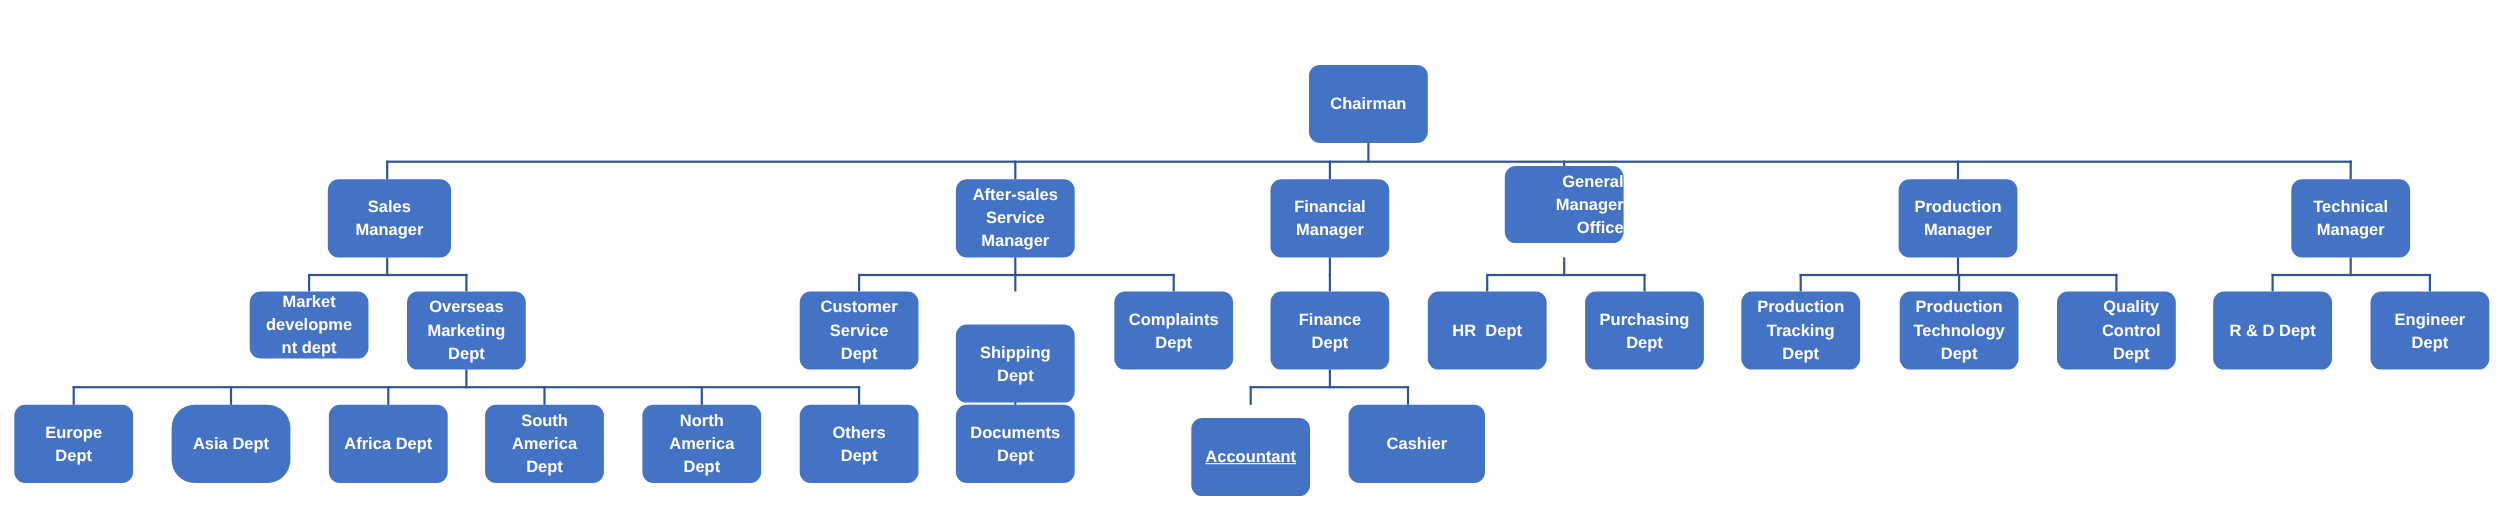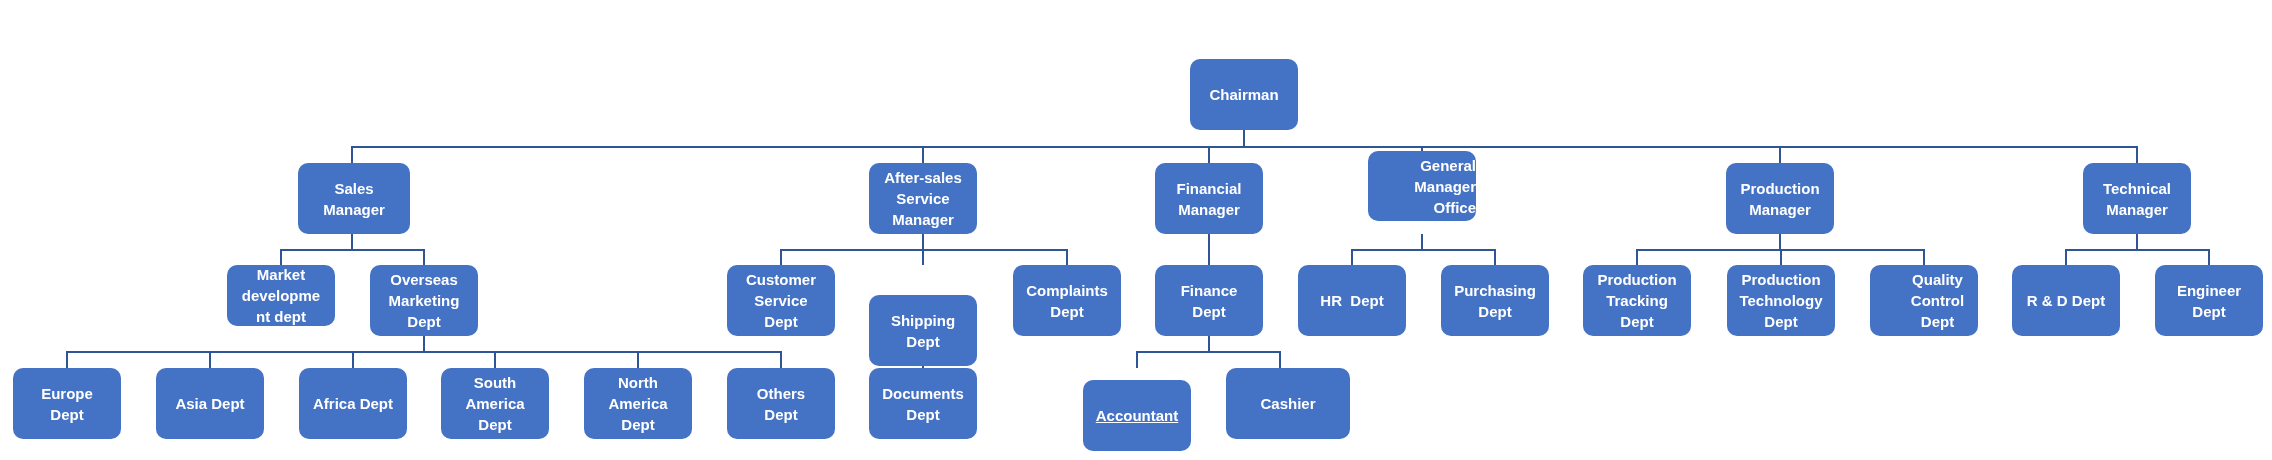--- a/index.html
+++ b/index.html
@@ -171,21 +171,21 @@
       <div class="node-line">R &amp; D Dept</div>
     </div>
     <div class="node" style="left: 2155px; top: 265px; width: 108px; height: 71px;">
       <div class="node-line">Engineer</div>
       <div class="node-line">Dept</div>
     </div>
     <div class="node" style="left: 13px; top: 368px; width: 108px; height: 71px;">
       <div class="node-line">Europe</div>
       <div class="node-line">Dept</div>
     </div>
-    <div class="node" style="left: 156px; top: 368px; width: 108px; height: 71px;">
+    <div class="node" style="left: 156px; top: 368px; width: 108px; height: 71px; border-radius: 21px;">
       <div class="node-line">Asia Dept</div>
     </div>
     <div class="node" style="left: 299px; top: 368px; width: 108px; height: 71px;">
       <div class="node-line">Africa Dept</div>
     </div>
     <div class="node" style="left: 441px; top: 368px; width: 108px; height: 71px;">
       <div class="node-line">South</div>
       <div class="node-line">America</div>
       <div class="node-line">Dept</div>
     </div>

